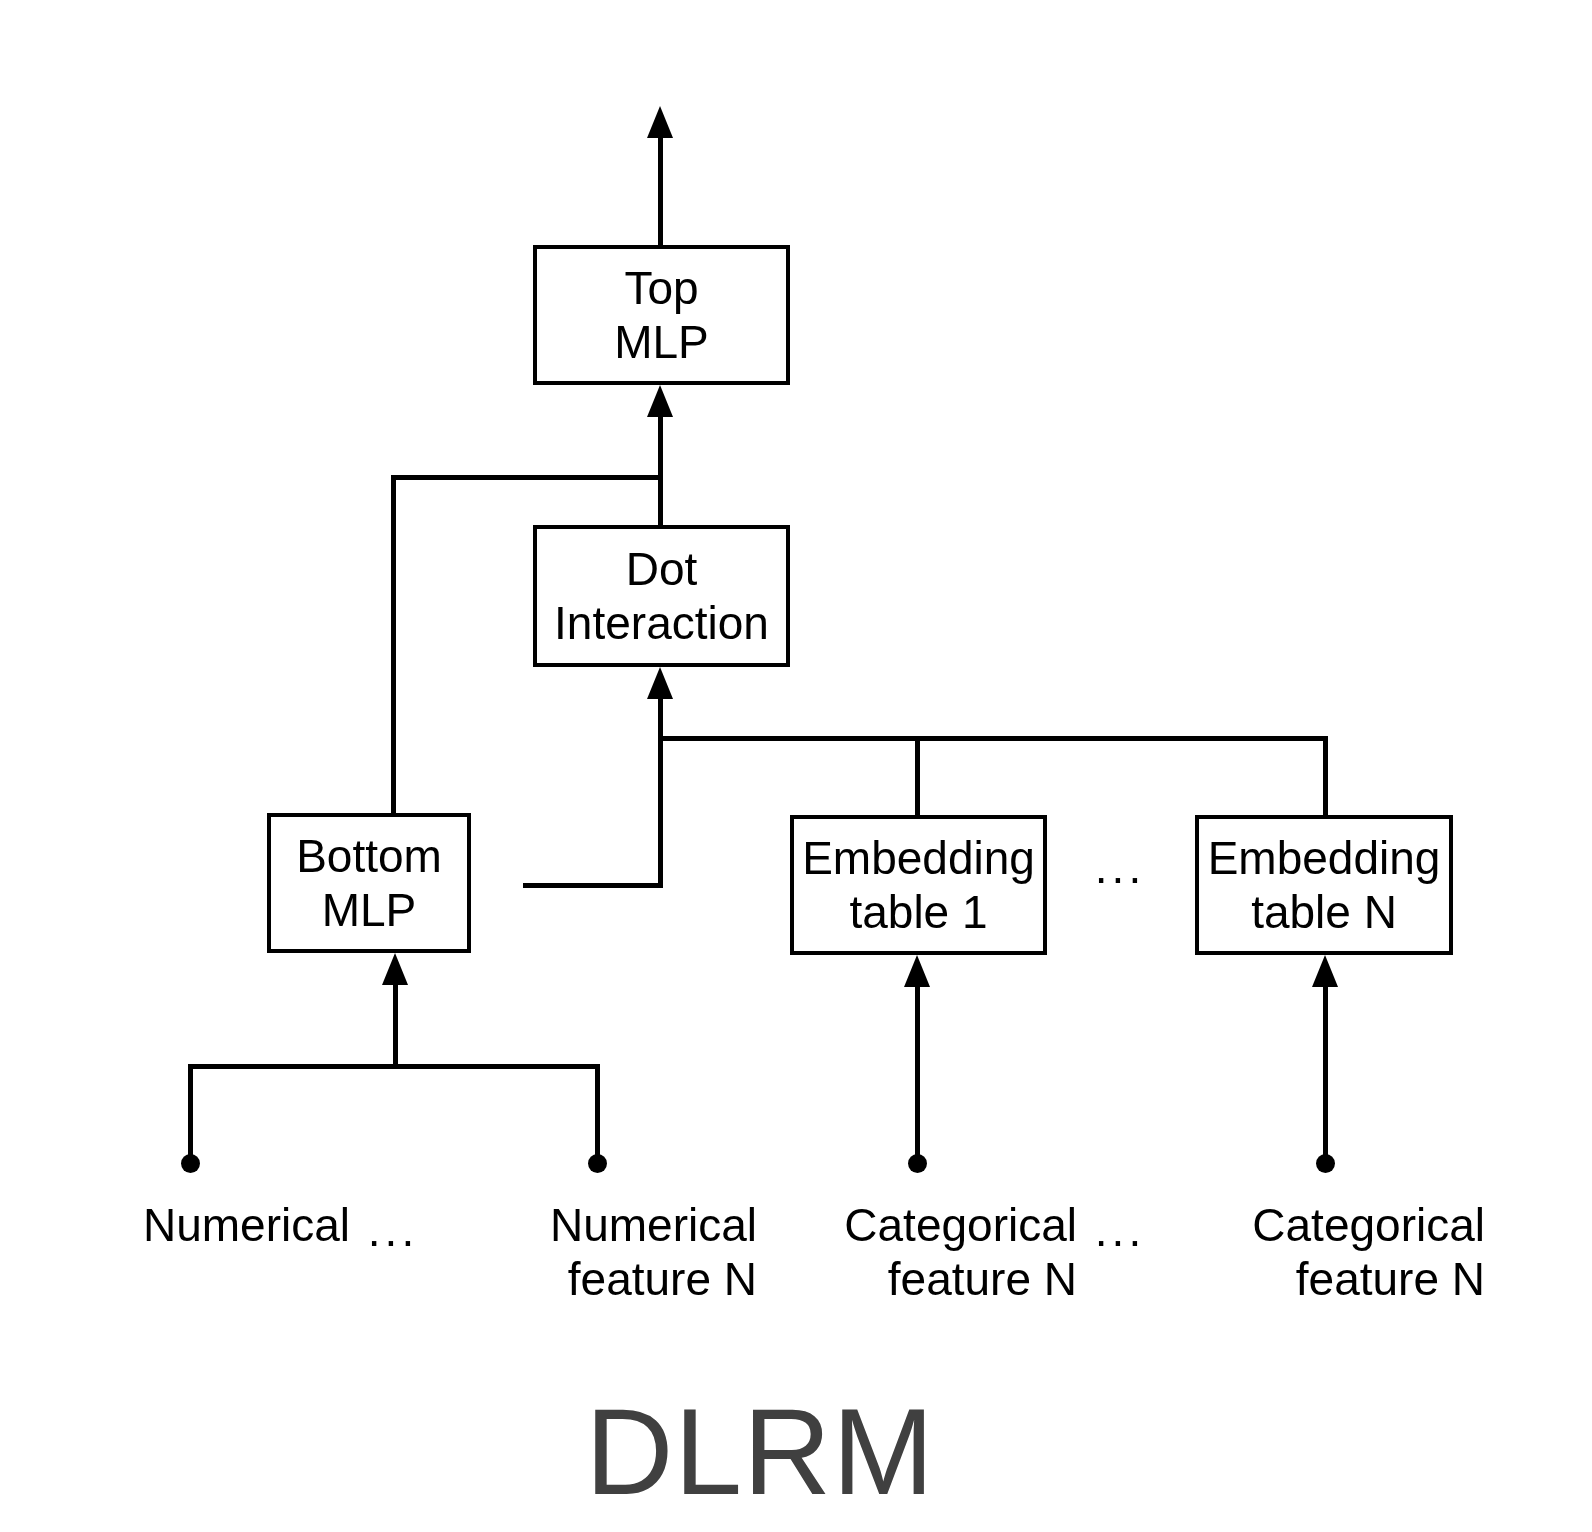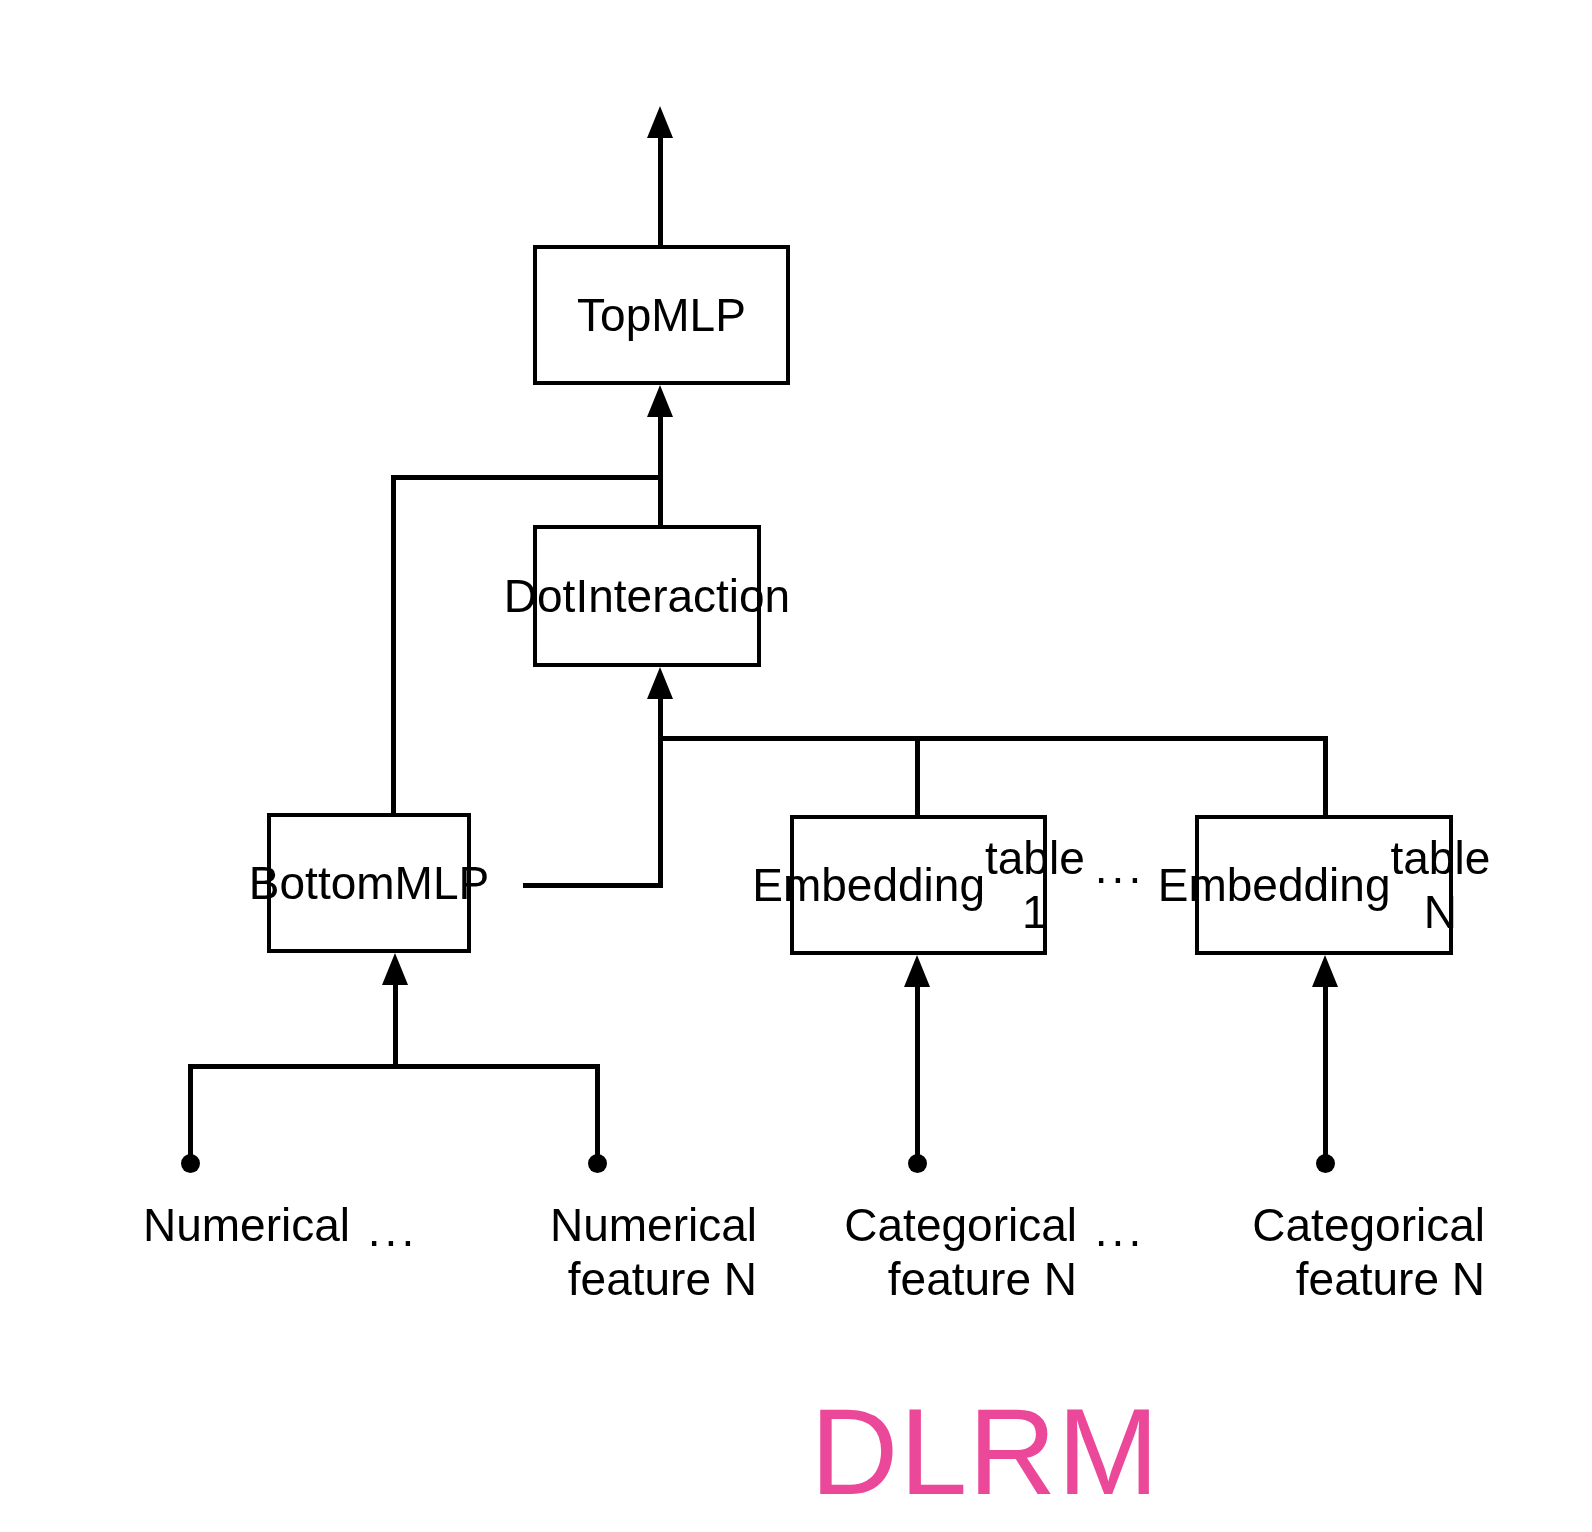--- a/index.html
+++ b/index.html
@@ -38,21 +38,21 @@
     background: #000000;
     border-radius: 50%;
   }
   
   .node {
     position: absolute;
     box-sizing: border-box;
     border: 4px solid #000000;
     background: #ffffff;
     display: flex;
-    flex-direction: row;
+    flex-direction: column;
     align-items: center;
     justify-content: center;
     text-align: center;
     font-size: 46px;
     line-height: 54px;
   }
   
   .io-label {
     position: absolute;
     width: 320px;
@@ -78,24 +78,24 @@
     text-align: center;
     font-size: 46px;
     line-height: 50px;
   }
   
   .title {
     position: absolute;
     left: 360px;
     top: 1382px;
     width: 800px;
-    text-align: right;
+    text-align: center;
     font-size: 122px;
     line-height: 140px;
-    color: #ec4899;
+    color: #404040;
     letter-spacing: 1px;
   }
 </style>
 </head>
 <body>
 
 <div id="stage">
 
 
   <div class="arrow-up" style="left:647px; top:106px;"></div>
@@ -105,21 +105,21 @@
     <div>Top</div>
     <div>MLP</div>
   </div>
 
   <div class="arrow-up" style="left:647px; top:385px;"></div>
   <div class="line" style="left:658px; top:395px; width:5px; height:130px;"></div>
 
   <div class="line" style="left:391px; top:475px; width:272px; height:5px;"></div>
   <div class="line" style="left:391px; top:475px; width:5px; height:338px;"></div>
 
-  <div class="node" style="left:533px; top:525px; width:228px; height:142px;">
+  <div class="node" style="left:533px; top:525px; width:257px; height:142px;">
     <div>Dot</div>
     <div>Interaction</div>
   </div>
 
   <div class="arrow-up" style="left:647px; top:667px;"></div>
   <div class="line" style="left:658px; top:678px; width:5px; height:210px;"></div>
 
   <div class="line" style="left:523px; top:883px; width:140px; height:5px;"></div>
 
   <div class="line" style="left:658px; top:736px; width:670px; height:5px;"></div>

